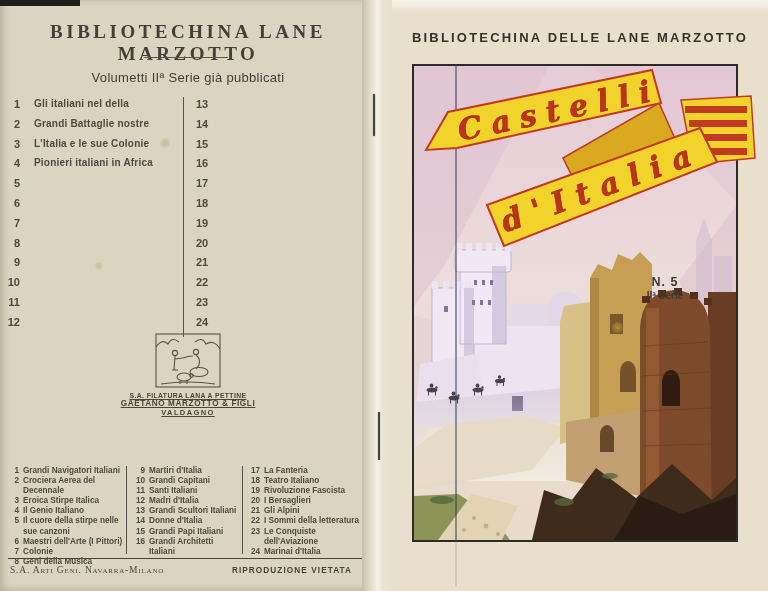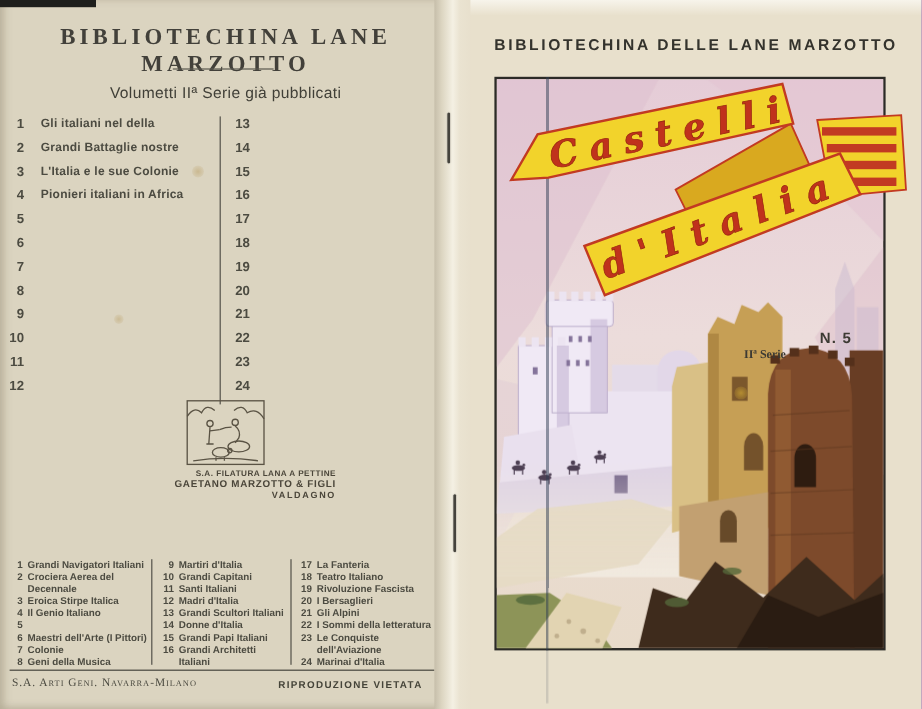--- a/index.html
+++ b/index.html
@@ -1,16 +1,16 @@
 <!DOCTYPE html>
 <html><head>
 <meta charset="utf-8">
 <style>
   html,body{margin:0;padding:0;background:#888;}
-  .scan{position:relative;width:768px;height:591px;overflow:hidden;background:#f0abfc;
+  .scan{position:relative;width:768px;height:591px;overflow:hidden;background:#bef264;
         font-family:"Liberation Sans",sans-serif;}
   
   .page-l{position:absolute;left:0;top:0;width:376px;height:591px;background:#dbd4c0;
           box-shadow:inset 4px 0 6px rgba(120,110,85,.25), inset 0 -3px 5px rgba(120,110,85,.15);}
   .spine{position:absolute;left:362px;top:0;width:32px;height:591px;
          background:linear-gradient(90deg,#c6beaa 0%,#ddd6c2 20%,#f4f0e3 48%,#eae3d1 66%,#e7dfcc 100%);}
   .page-r{position:absolute;left:392px;top:0;width:376px;height:591px;background:#e8e0cc;}
   .page-r-top{position:absolute;left:392px;top:0;width:376px;height:13px;
           background:linear-gradient(180deg,#f7f4eb,rgba(247,244,235,0));}
   .corner-mark{position:absolute;left:0;top:0;width:80px;height:6px;background:#1e1e1c;}
@@ -25,21 +25,21 @@
   .lp-divider{position:absolute;left:144px;top:57px;width:84px;height:1px;background:#5a584e;}
   .lp-sub{position:absolute;left:0;width:376px;text-align:center;font-size:13px;font-weight:400;
           color:#403f37;letter-spacing:.3px;}
   #sub2{top:70px;} #sub1{top:442px;}
   .s2list{position:absolute;left:0;top:98px;width:376px;}
   .s2row{position:relative;height:19.8px;}
   .s2n{position:absolute;left:0;width:20px;text-align:right;font-size:11px;font-weight:700;color:#4c4b41;}
   .s2t{position:absolute;left:34px;font-size:10px;font-weight:700;color:#4c4b41;letter-spacing:.2px;}
   .s2n2{position:absolute;left:196px;font-size:11px;font-weight:700;color:#4c4b41;}
   .s2div{position:absolute;left:183px;top:97px;width:1px;height:240px;background:#54524a;}
-  .logo-wrap{position:absolute;left:96px;top:332px;width:184px;text-align:right;color:#4b463a;}
+  .logo-wrap{position:absolute;left:96px;top:332px;width:184px;text-align:center;color:#4b463a;text-decoration:underline;}
   .logo-svg{display:block;margin:0 auto;}
   .logo-l1{font-size:6.8px;letter-spacing:.4px;margin-top:2px;font-weight:600;}
   .logo-l2{font-size:8.2px;letter-spacing:.6px;font-weight:700;}
   .logo-l3{font-size:7.5px;letter-spacing:1.4px;font-weight:700;}
   .s1col{position:absolute;top:466px;font-size:8.2px;font-weight:700;color:#4c4b41;line-height:10.1px;}
   #s1c1{left:6px;width:119px;} #s1c2{left:132px;width:109px;} #s1c3{left:247px;width:122px;}
   .s1item{display:flex;}
   .s1n{flex:none;width:13px;text-align:right;margin-right:4px;}
   .s1t{flex:1;}
   .s1div{position:absolute;top:466px;width:1px;height:88px;background:#54524a;}
@@ -53,24 +53,24 @@
   .rp-header{position:absolute;left:392px;top:30px;width:376px;text-align:center;
              font-size:13px;font-weight:700;letter-spacing:2.2px;color:#34332d;}
   .cover-frame{position:absolute;left:412px;top:64px;width:326px;height:478px;
                border:2px solid #2c2b27;box-sizing:border-box;}
   .cover-svg{position:absolute;left:414px;top:66px;}
   .crease{position:absolute;left:455px;top:64px;width:2px;height:478px;background:rgba(45,60,82,.5);}
   .crease-ext{position:absolute;left:455px;top:542px;width:2px;height:44px;background:rgba(45,60,82,.15);}
   .banner-svg{position:absolute;left:413px;top:66px;}
   .ribbon-text{font-family:"DejaVu Serif",serif;font-style:italic;font-weight:bold;
                fill:#c0321c;stroke:#96240f;stroke-width:.6px;}
-  .cover-no{position:absolute;left:620px;top:275px;width:90px;text-align:right;
+  .cover-no{position:absolute;left:620px;top:275px;width:90px;text-align:center;
             font-size:12.5px;font-weight:700;letter-spacing:1px;color:#3c3a33;}
-  .cover-serie{position:absolute;left:620px;top:290px;width:90px;
-               font-size:10px;font-weight:700;color:#3c3a33;font-family:Liberation Serif, serif;}
+  .cover-serie{position:absolute;left:620px;top:290px;width:90px;text-align:center;
+               font-size:10px;font-weight:700;color:#3c3a33;}
 </style>
 </head>
 <body>
 
 <div class="scan">
 
   <div class="page-l"></div>
 
   <div class="lp-header">BIBLIOTECHINA LANE MARZOTTO</div>
   <div class="lp-divider"></div>
@@ -177,20 +177,21 @@
     <div class="s1item">
         <span class="s1n">3</span>
         <span class="s1t">Eroica Stirpe Italica</span>
       </div>
     <div class="s1item">
         <span class="s1n">4</span>
         <span class="s1t">Il Genio Italiano</span>
       </div>
     <div class="s1item">
         <span class="s1n">5</span>
+        <span class="s1t">Il cuore della stirpe nelle sue canzoni</span>
       </div>
     <div class="s1item">
         <span class="s1n">6</span>
         <span class="s1t">Maestri dell'Arte (I Pittori)</span>
       </div>
     <div class="s1item">
         <span class="s1n">7</span>
         <span class="s1t">Colonie</span>
       </div>
     <div class="s1item">

